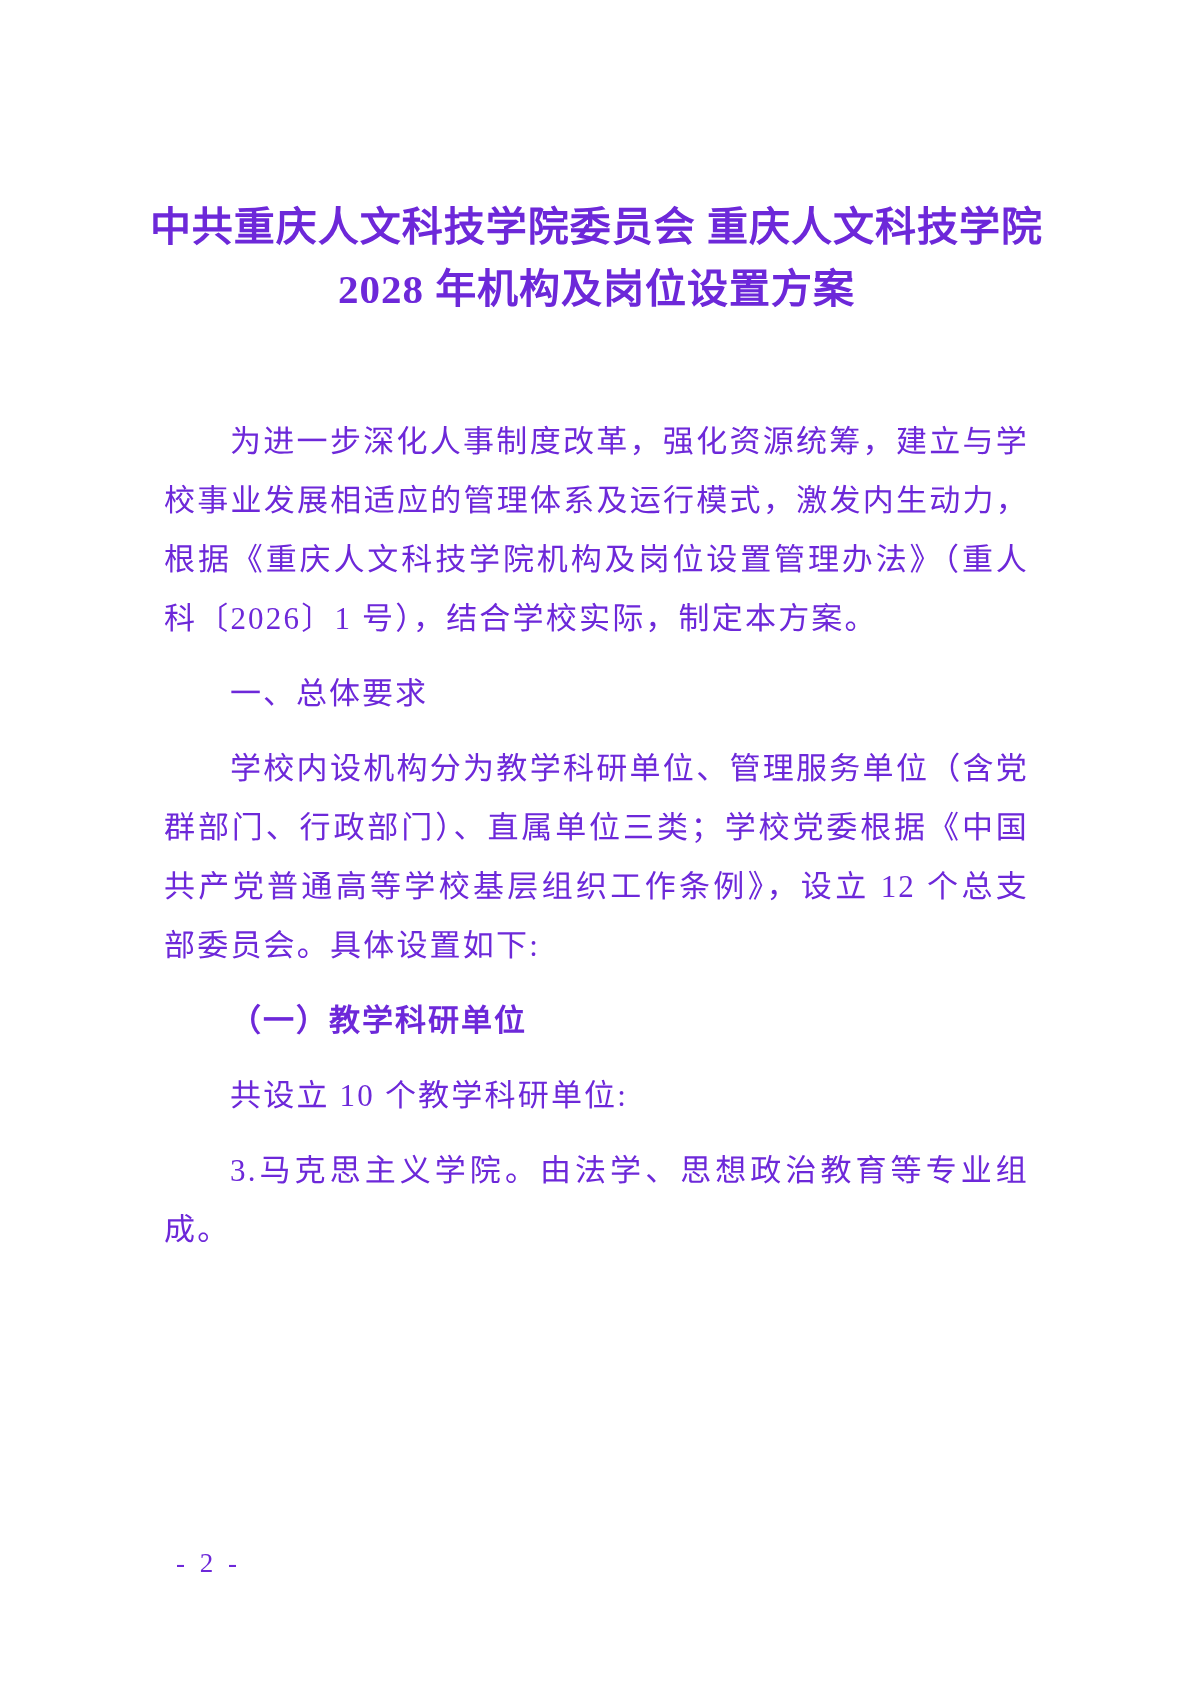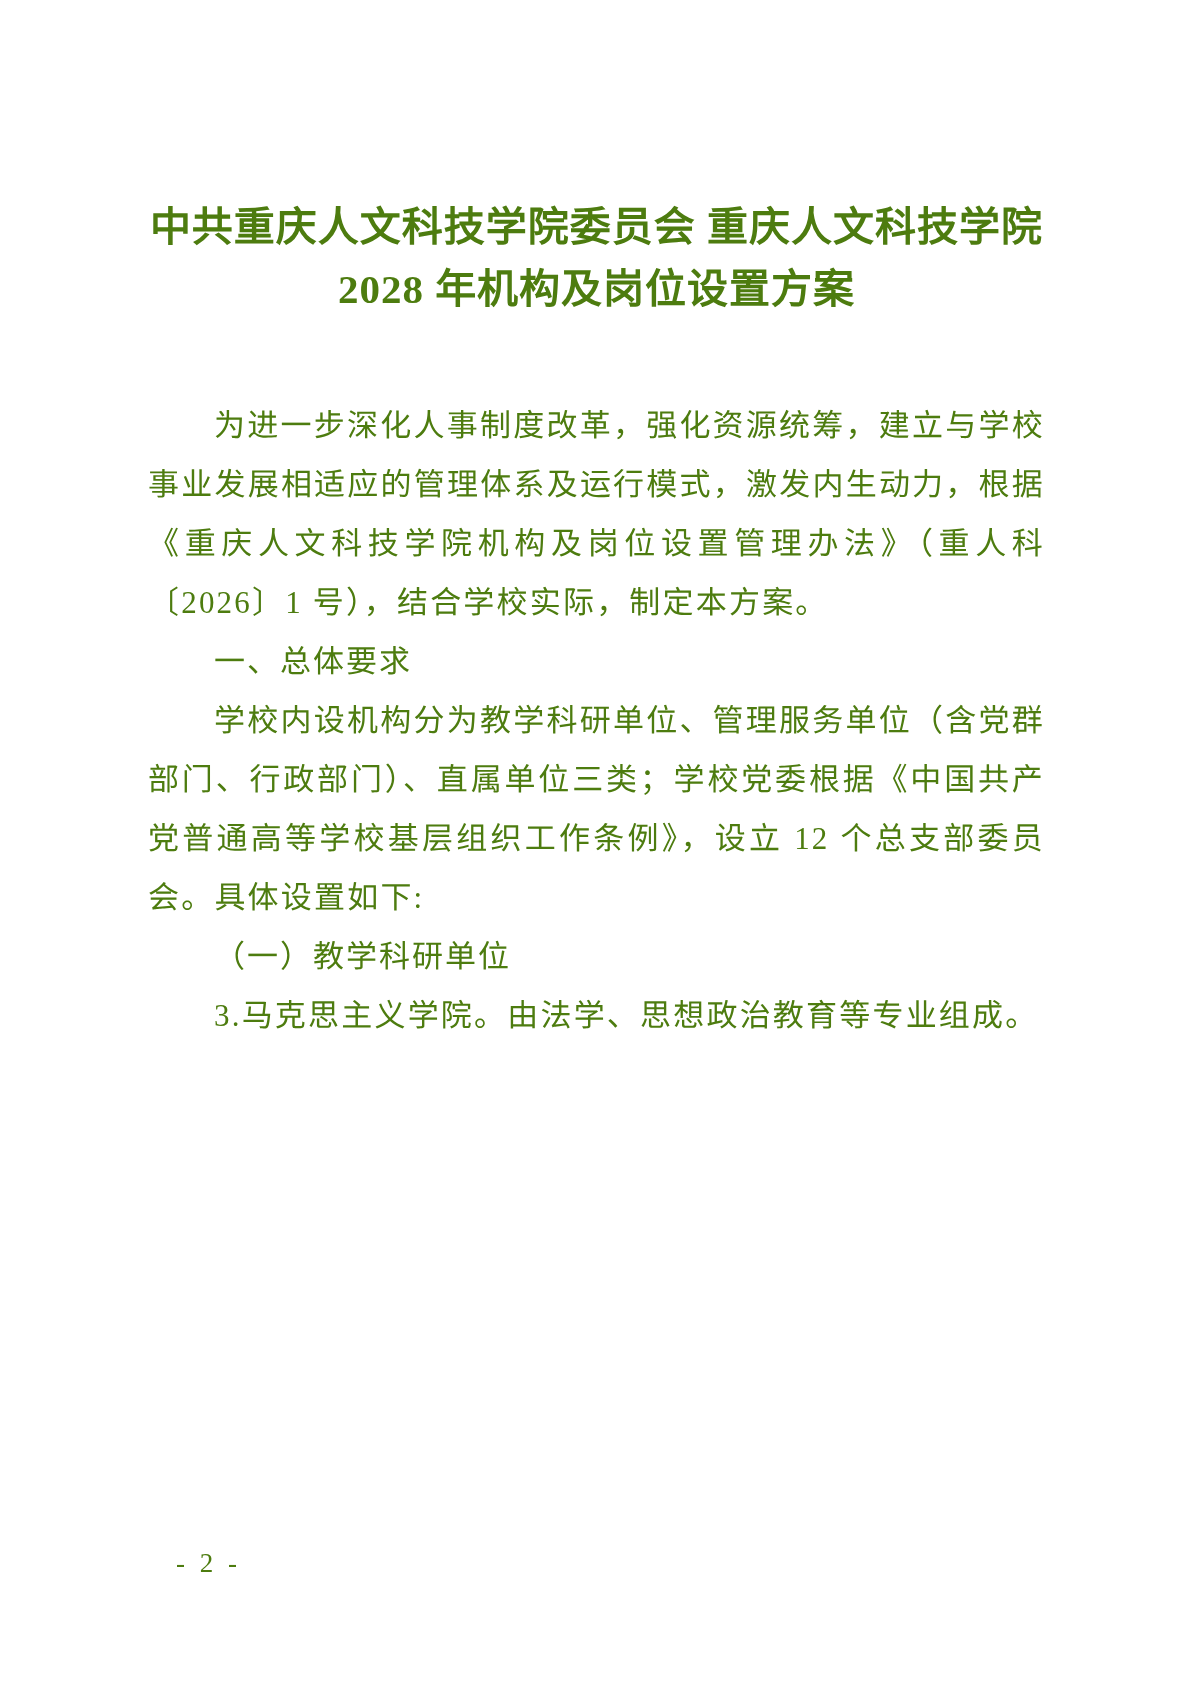--- a/index.html
+++ b/index.html
@@ -2,21 +2,21 @@
 <html lang="zh-CN"><head>
 <meta charset="utf-8">
 <style>
   * { margin: 0; padding: 0; box-sizing: border-box; }
   html, body { background: #ffffff; }
   .page {
     position: relative;
     width: 1191px;
     height: 1684px;
     background: #ffffff;
-    color: #4d7c0f;
+    color: #6d28d9;
     overflow: hidden;
     font-family: "Liberation Serif", "DejaVu Serif", serif;
   }
   .doc-title {
     position: absolute;
     left: 148px;
     top: 196px;
     width: 897px;
     text-align: center;
     font-weight: bold;
@@ -29,30 +29,30 @@
     position: absolute;
     left: 148px;
     top: 396px;
     width: 897px;
     font-size: 31px;
     line-height: 59px;
     letter-spacing: 2.2px;
     text-align: justify;
   }
   .doc-body p {
-    margin: 0;
+    margin: 16px;
     text-indent: 66px;
   }
   p.para-heading {
     font-weight: normal;
     font-family: "Liberation Sans", "DejaVu Sans", sans-serif;
     letter-spacing: 2px;
   }
   p.para-subheading {
-    font-weight: normal;
+    font-weight: bold;
     letter-spacing: 2px;
   }
   .page-number {
     position: absolute;
     left: 176px;
     top: 1548px;
     font-size: 27px;
     letter-spacing: 4px;
     font-family: "Liberation Serif", "DejaVu Serif", serif;
   }
@@ -65,18 +65,19 @@
   <div class="doc-title">
     <div>中共重庆人文科技学院委员会 重庆人文科技学院</div>
     <div>2028 年机构及岗位设置方案</div>
   </div>
 
   <div class="doc-body">
     <p class="para-body">为进一步深化人事制度改革，强化资源统筹，建立与学校事业发展相适应的管理体系及运行模式，激发内生动力，根据《重庆人文科技学院机构及岗位设置管理办法》（重人科〔2026〕1 号），结合学校实际，制定本方案。</p>
     <p class="para-heading">一、总体要求</p>
     <p class="para-body">学校内设机构分为教学科研单位、管理服务单位（含党群部门、行政部门）、直属单位三类；学校党委根据《中国共产党普通高等学校基层组织工作条例》，设立 12 个总支部委员会。具体设置如下:</p>
     <p class="para-subheading">（一）教学科研单位</p>
+    <p class="para-body">共设立 10 个教学科研单位:</p>
     <p class="para-body">3.马克思主义学院。由法学、思想政治教育等专业组成。</p>
   </div>
 
   <div class="page-number">- 2 -</div>
 
 </div>
 
 </body></html>

